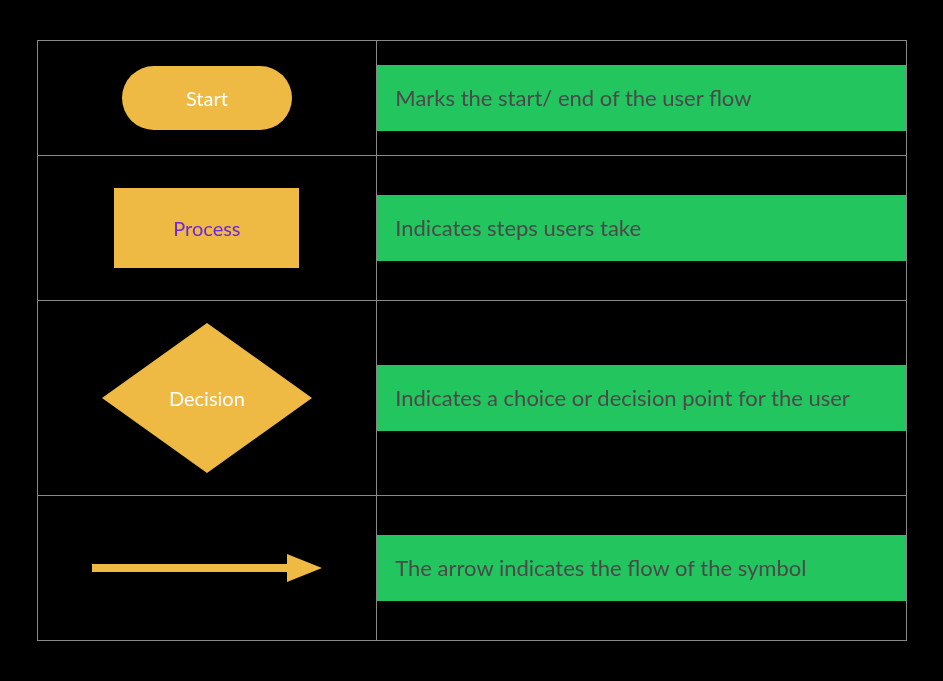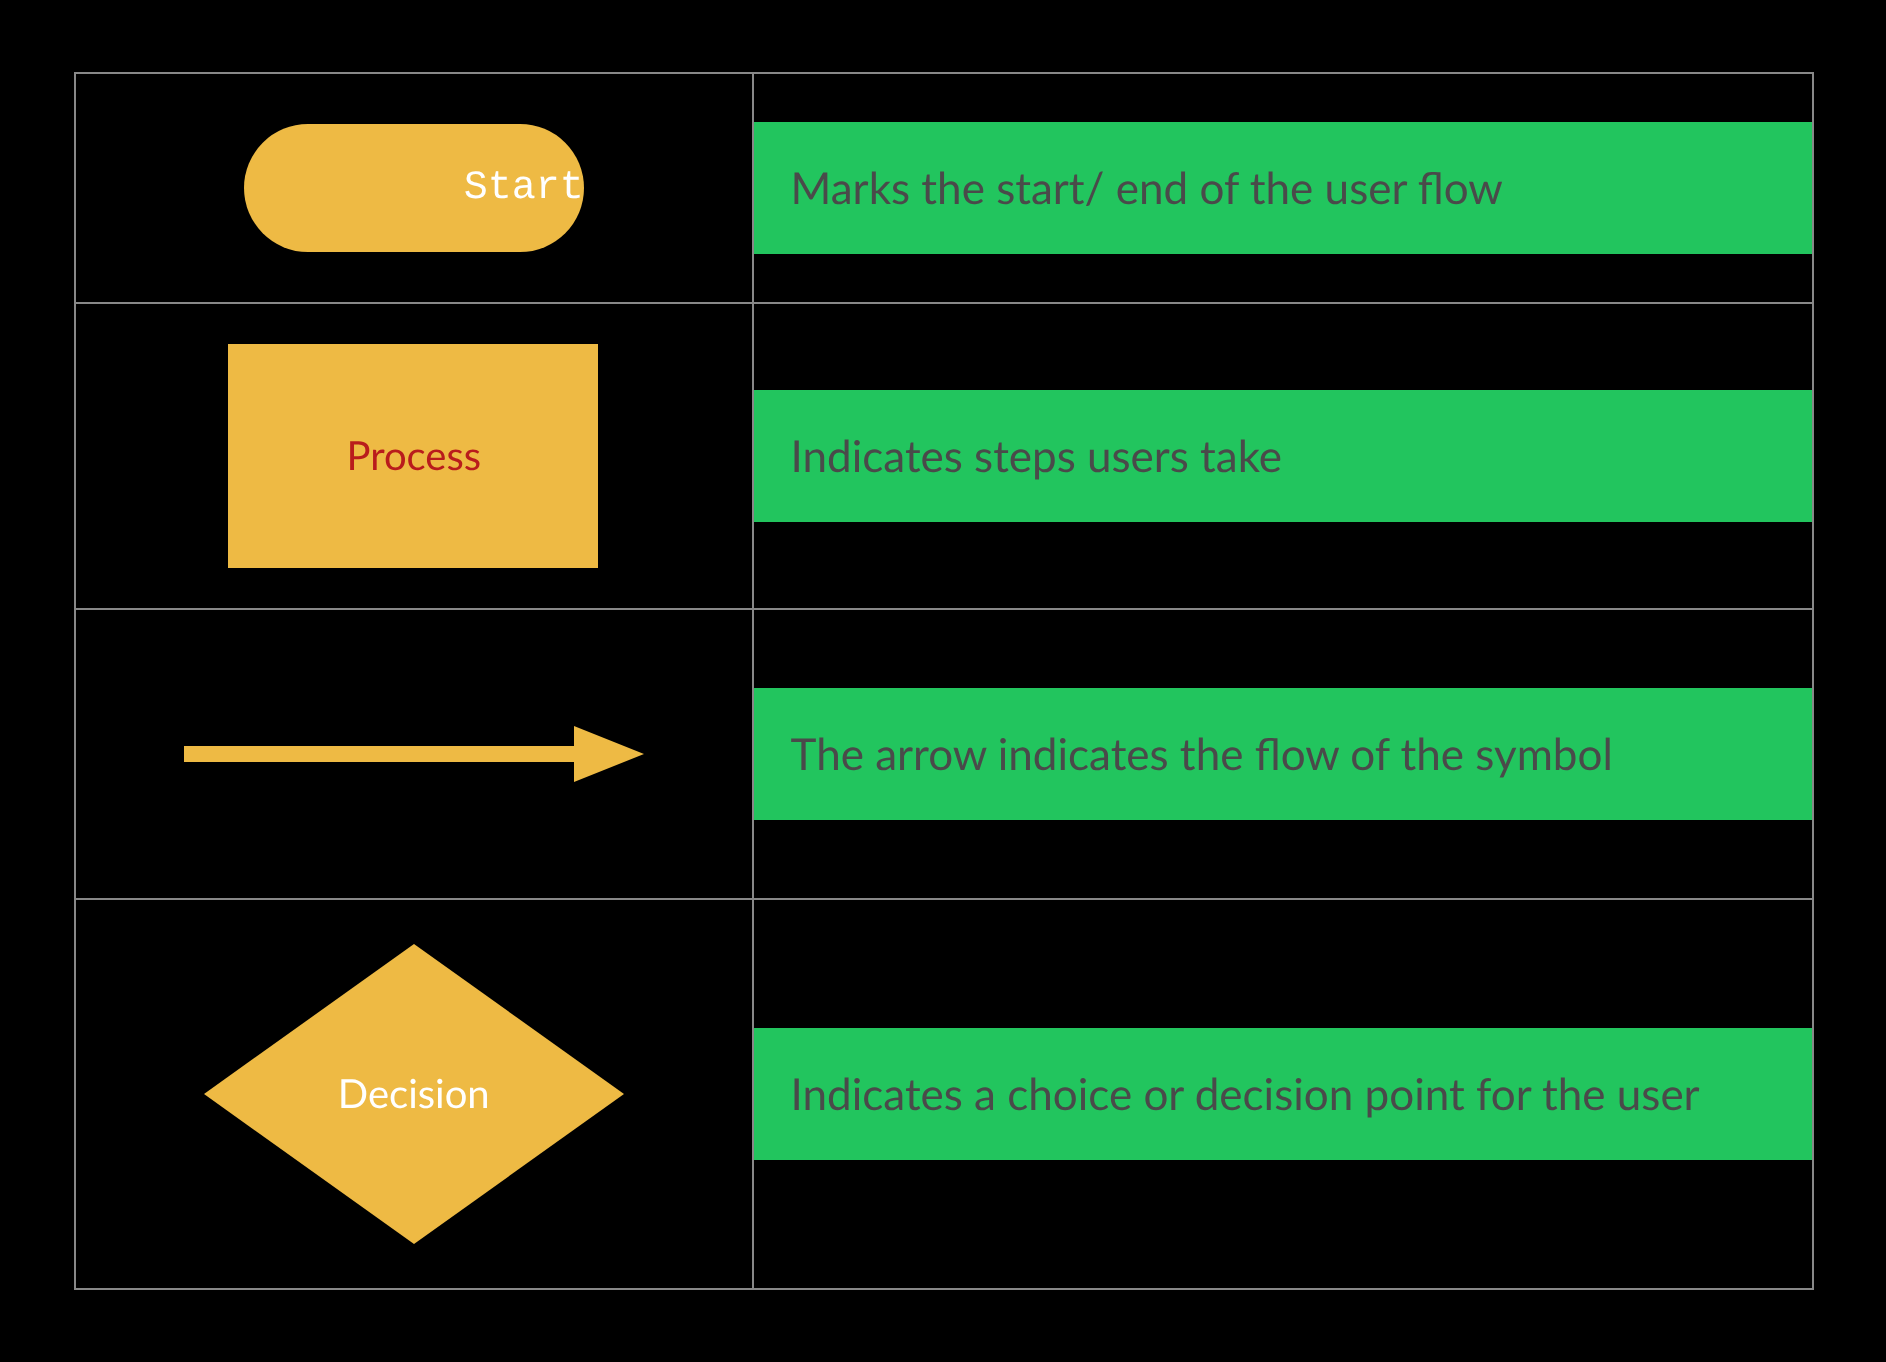--- a/index.html
+++ b/index.html
@@ -46,35 +46,34 @@
     .row4 { height: 145px; }
     
     .start-shape {
       width: 170px;
       height: 64px;
       background: #eeba44;
       border-radius: 40px;
       margin: 20px auto;
       display: flex;
       align-items: center;
-      justify-content: flex-end;
+      justify-content: center;
       color: #fff;
       font-size: 20px;
-      font-family: Liberation Mono, monospace;
     }
     
     .process-shape {
       width: 185px;
-      height: 112px;
+      height: 80px;
       background: #eeba44;
       margin: 20px auto;
       display: flex;
       align-items: center;
       justify-content: center;
-      color: #b91c1c;
+      color: #6d28d9;
       font-size: 20px;
     }
     
     .decision-wrap {
       width: 210px;
       height: 150px;
       margin: 20px auto;
       position: relative;
       display: flex;
       align-items: center;
@@ -117,41 +116,41 @@
     <td class="shape-cell row2">
       <div class="process-shape">
         <span>Process</span>
       </div>
     </td>
     <td class="desc-cell row2">
       <div class="desc-box">Indicates steps users take</div>
     </td>
   </tr>
   <tr>
-    <td class="shape-cell row4">
-      <div class="arrow-wrap">
-        <svg width="230" height="30" viewBox="0 0 230 30">
-          <line x1="0" y1="15" x2="200" y2="15" stroke="#eeba44" stroke-width="8"></line>
-          <polygon points="195,1 230,15 195,29" fill="#eeba44"></polygon>
-        </svg>
-      </div>
-    </td>
-    <td class="desc-cell row4">
-      <div class="desc-box">The arrow indicates the flow of the symbol</div>
-    </td>
-  </tr>
-  <tr>
     <td class="shape-cell row3">
       <div class="decision-wrap">
         <div class="decision-shape">
           <svg width="210" height="150" viewBox="0 0 210 150">
             <polygon points="105,0 210,75 105,150 0,75" fill="#eeba44"></polygon>
           </svg>
         </div>
         <span class="decision-label">Decision</span>
       </div>
     </td>
     <td class="desc-cell row3">
       <div class="desc-box">Indicates a choice or decision point for the user</div>
     </td>
   </tr>
+  <tr>
+    <td class="shape-cell row4">
+      <div class="arrow-wrap">
+        <svg width="230" height="30" viewBox="0 0 230 30">
+          <line x1="0" y1="15" x2="200" y2="15" stroke="#eeba44" stroke-width="8"></line>
+          <polygon points="195,1 230,15 195,29" fill="#eeba44"></polygon>
+        </svg>
+      </div>
+    </td>
+    <td class="desc-cell row4">
+      <div class="desc-box">The arrow indicates the flow of the symbol</div>
+    </td>
+  </tr>
 </tbody>
   </table>
 
 </body></html>

